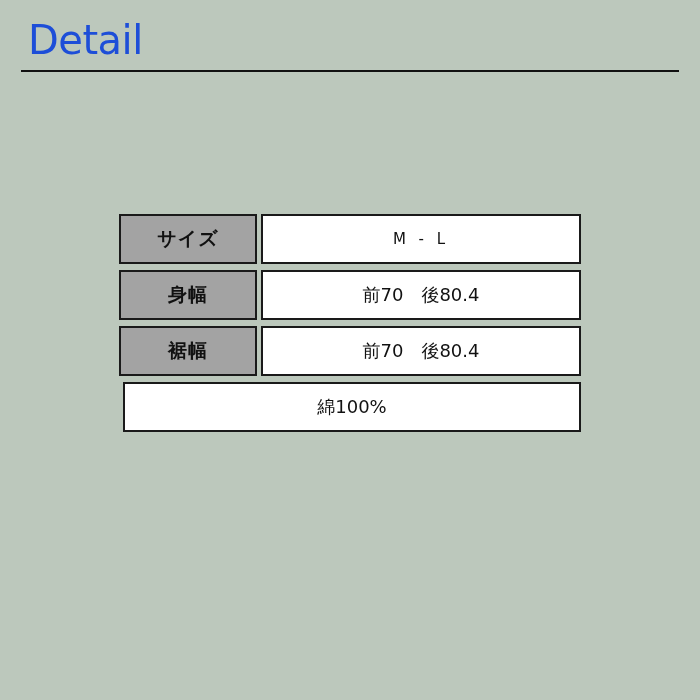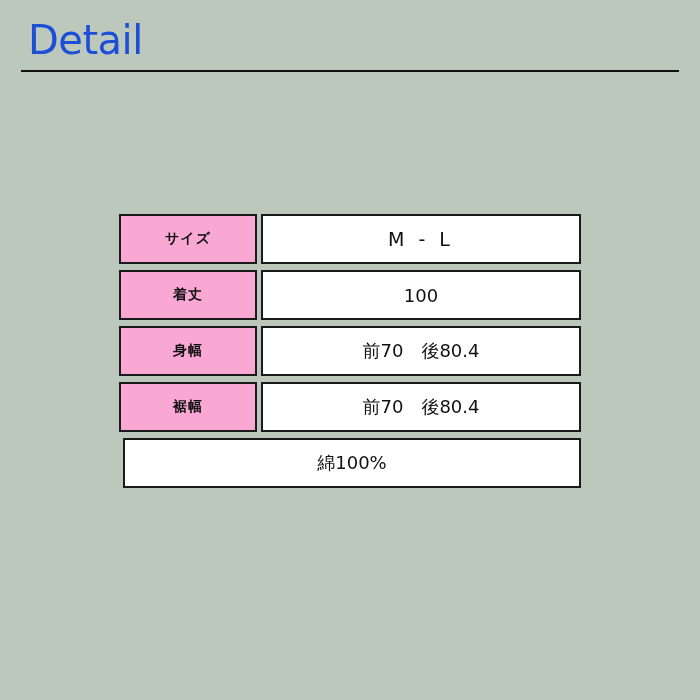--- a/index.html
+++ b/index.html
@@ -19,46 +19,42 @@
   .rule {
     position: absolute; left: 21px; top: 70px; width: 658px; height: 2px;
     background: #111;
   }
   .table {
     position: absolute; left: 119px; top: 214px; width: 462px;
   }
   .row { display: flex; height: 52px; margin-bottom: 4px; }
   .label {
     width: 138px; height: 50px; box-sizing: border-box;
-    border: 2px solid #1a1a1a; background: #f9a8d4;
+    border: 2px solid #1a1a1a; background: #a3a3a3;
     display: flex; align-items: center; justify-content: center;
-    font-weight: bold; font-size: 14px; letter-spacing: 1px;
+    font-weight: bold; font-size: 19px; letter-spacing: 1px;
   }
   .value {
     margin-left: 4px; flex: 1; height: 50px; box-sizing: border-box;
     border: 2px solid #1a1a1a; background: #ffffff;
     display: flex; align-items: center; justify-content: center;
     font-size: 18px; white-space: pre;
   }
-  .value.size { letter-spacing: 4px; font-size: 19px; }
+  .value.size { letter-spacing: 4px; font-size: 15px; }
 </style>
 </head>
 <body>
 
 <div class="title">Detail</div>
 <div class="rule"></div>
 
 <div class="table">
   <div class="row">
     <div class="label">サイズ</div>
     <div class="value size">M - L</div>
-  </div>
-  <div class="row">
-    <div class="label">着丈</div>
-    <div class="value">100</div>
   </div>
   <div class="row">
     <div class="label">身幅</div>
     <div class="value">前70　後80.4</div>
   </div>
   <div class="row">
     <div class="label">裾幅</div>
     <div class="value">前70　後80.4</div>
   </div>
   <div class="row">

